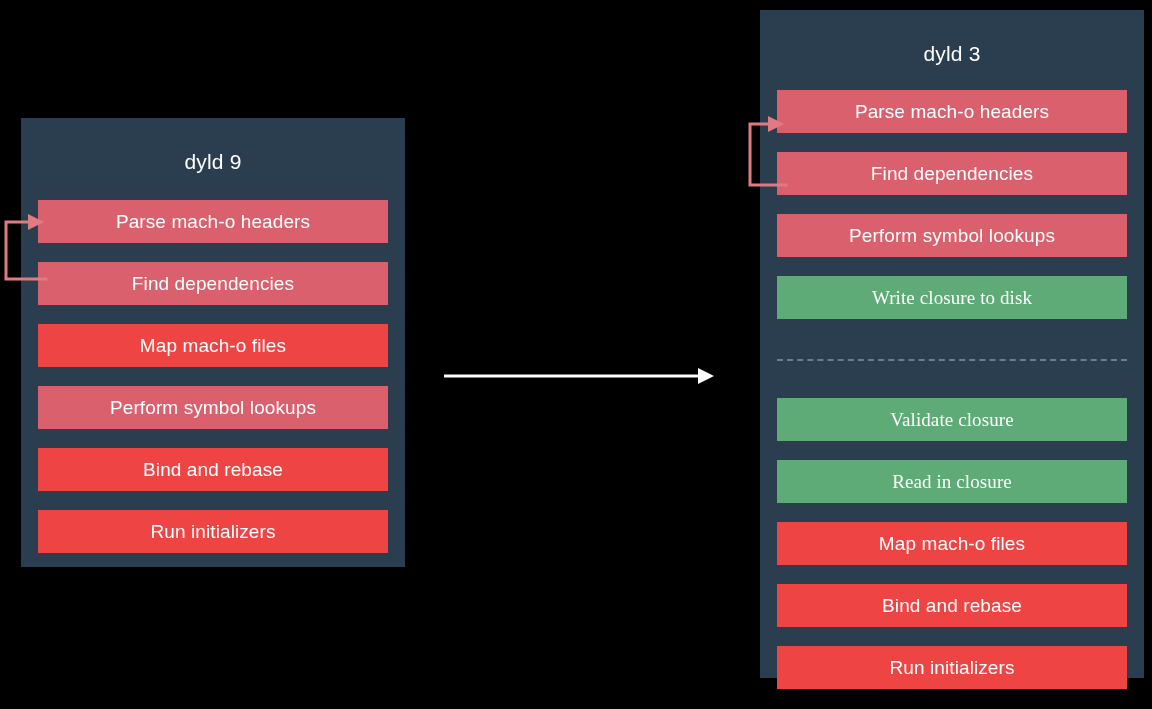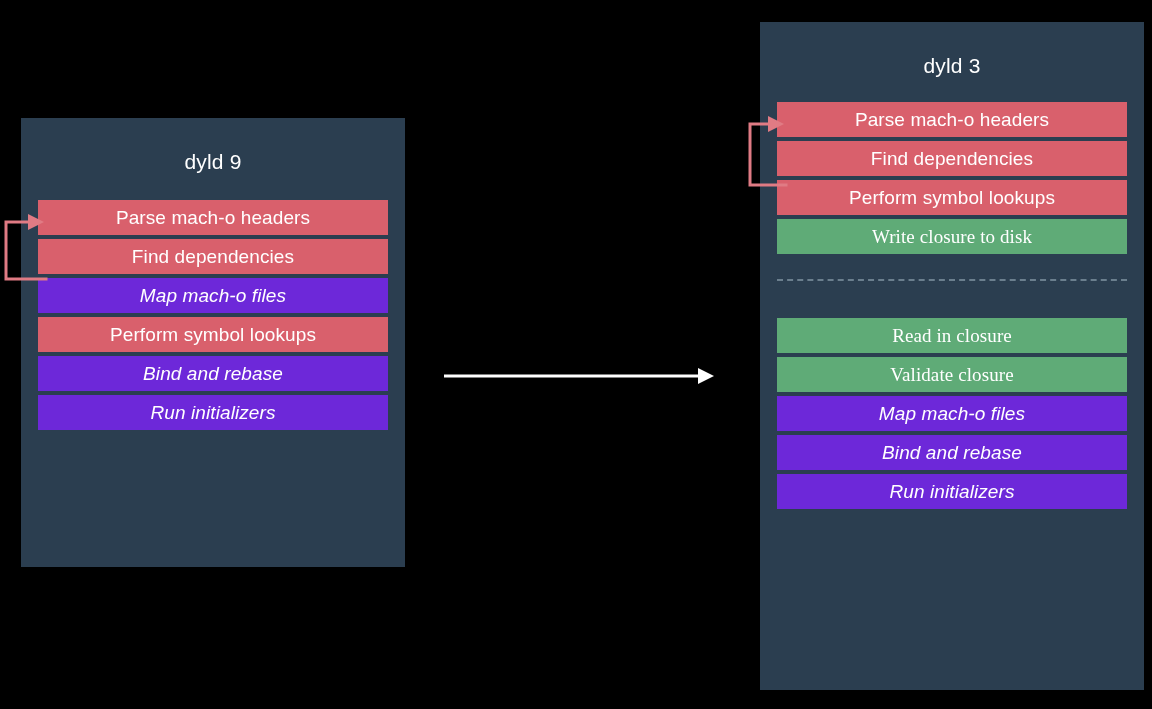--- a/index.html
+++ b/index.html
@@ -31,21 +31,21 @@
     box-sizing: border-box;
   }
   #panel-dyld2 {
     left: 21px;
     top: 118px;
     width: 384px;
     height: 449px;
   }
   #panel-dyld3 {
     left: 760px;
-    top: 22px;
+    top: 10px;
     width: 384px;
     height: 668px;
     padding-left: 32px;
   }
 
   .panel-title {
     position: absolute;
     left: 0;
     width: 100%;
     text-align: center;
@@ -61,33 +61,33 @@
   
   .steps {
     position: absolute;
     left: 17px;
     width: 350px;
   }
   #panel-dyld2 .steps { top: 82px; }
   #panel-dyld3 .steps { top: 80px; }
 
   .step {
-    height: 35px;
-    margin-bottom: 4px;
+    height: 43px;
+    margin-bottom: 19px;
     display: flex;
     align-items: center;
     justify-content: center;
     color: #ffffff;
     font-size: 19px;
     font-weight: 400;
     letter-spacing: .1px;
     box-sizing: border-box;
   }
   .step.red   { background: #d9606c; }
-  .step.blue  { background: #6d28d9; font-style: italic; }
+  .step.blue  { background: #ef4444; }
   .step.green { background: #5fab77; font-family: Liberation Serif, serif; }
 
   .step-label { pointer-events: none; }
 
   
   .divider {
     height: 0;
     margin: 0 0 0 0;
     border-top: 2px dashed #6b7f8e;
     position: relative;
@@ -170,24 +170,24 @@
       </div>
       <div class="step green">
         <span class="step-label">Write closure to disk</span>
       </div>
 
       <div class="divider-wrap">
         <div class="divider"></div>
       </div>
 
       <div class="step green">
+        <span class="step-label">Validate closure</span>
+      </div>
+      <div class="step green">
         <span class="step-label">Read in closure</span>
-      </div>
-      <div class="step green">
-        <span class="step-label">Validate closure</span>
       </div>
       <div class="step blue">
         <span class="step-label">Map mach-o files</span>
       </div>
       <div class="step blue">
         <span class="step-label">Bind and rebase</span>
       </div>
       <div class="step blue">
         <span class="step-label">Run initializers</span>
       </div>

